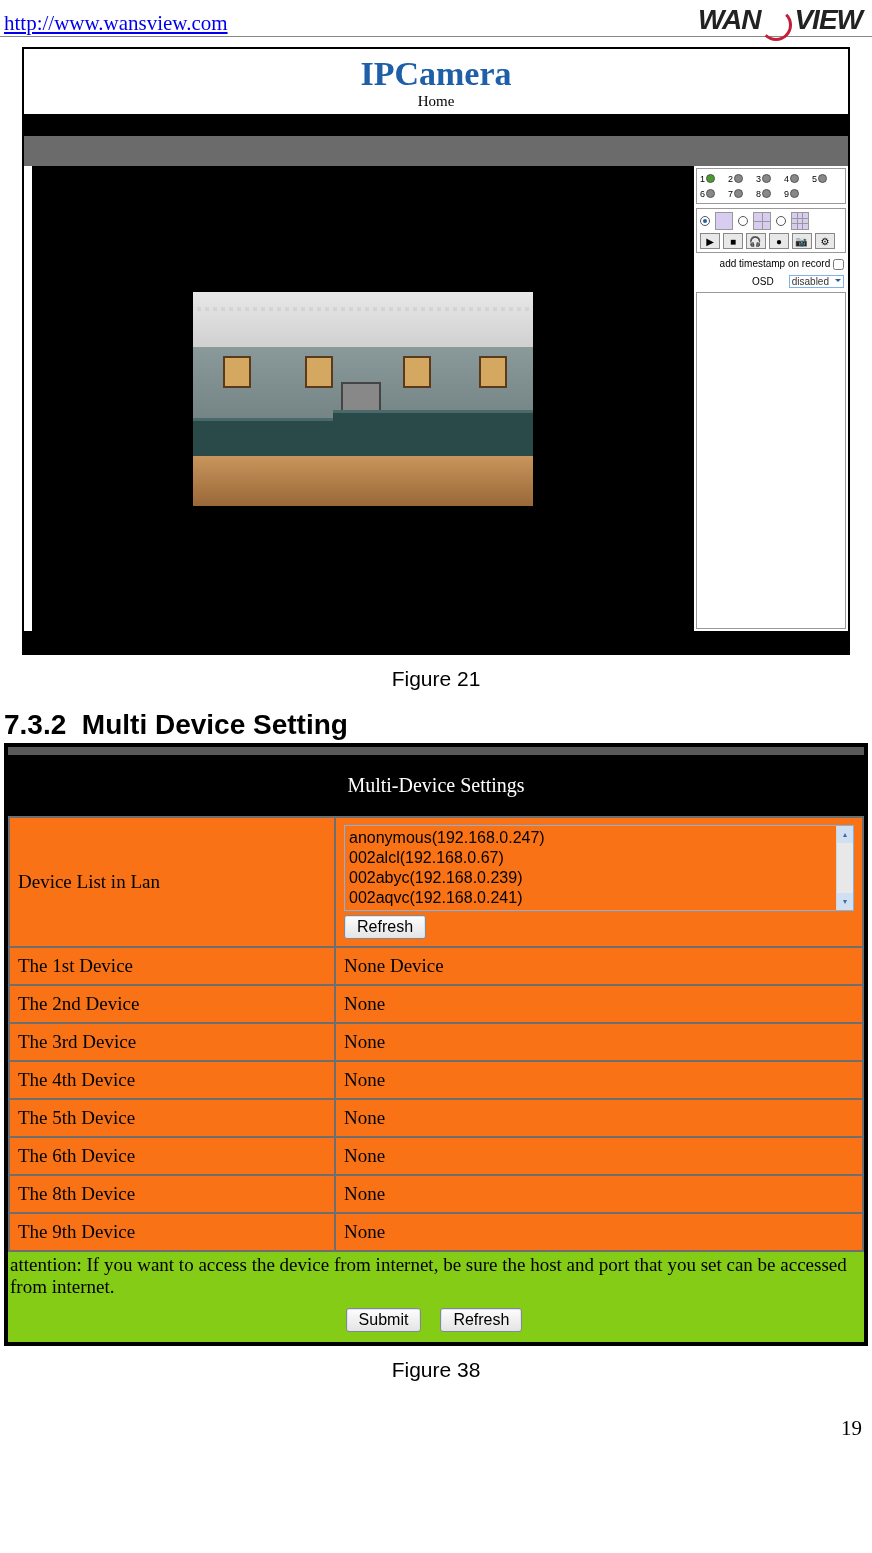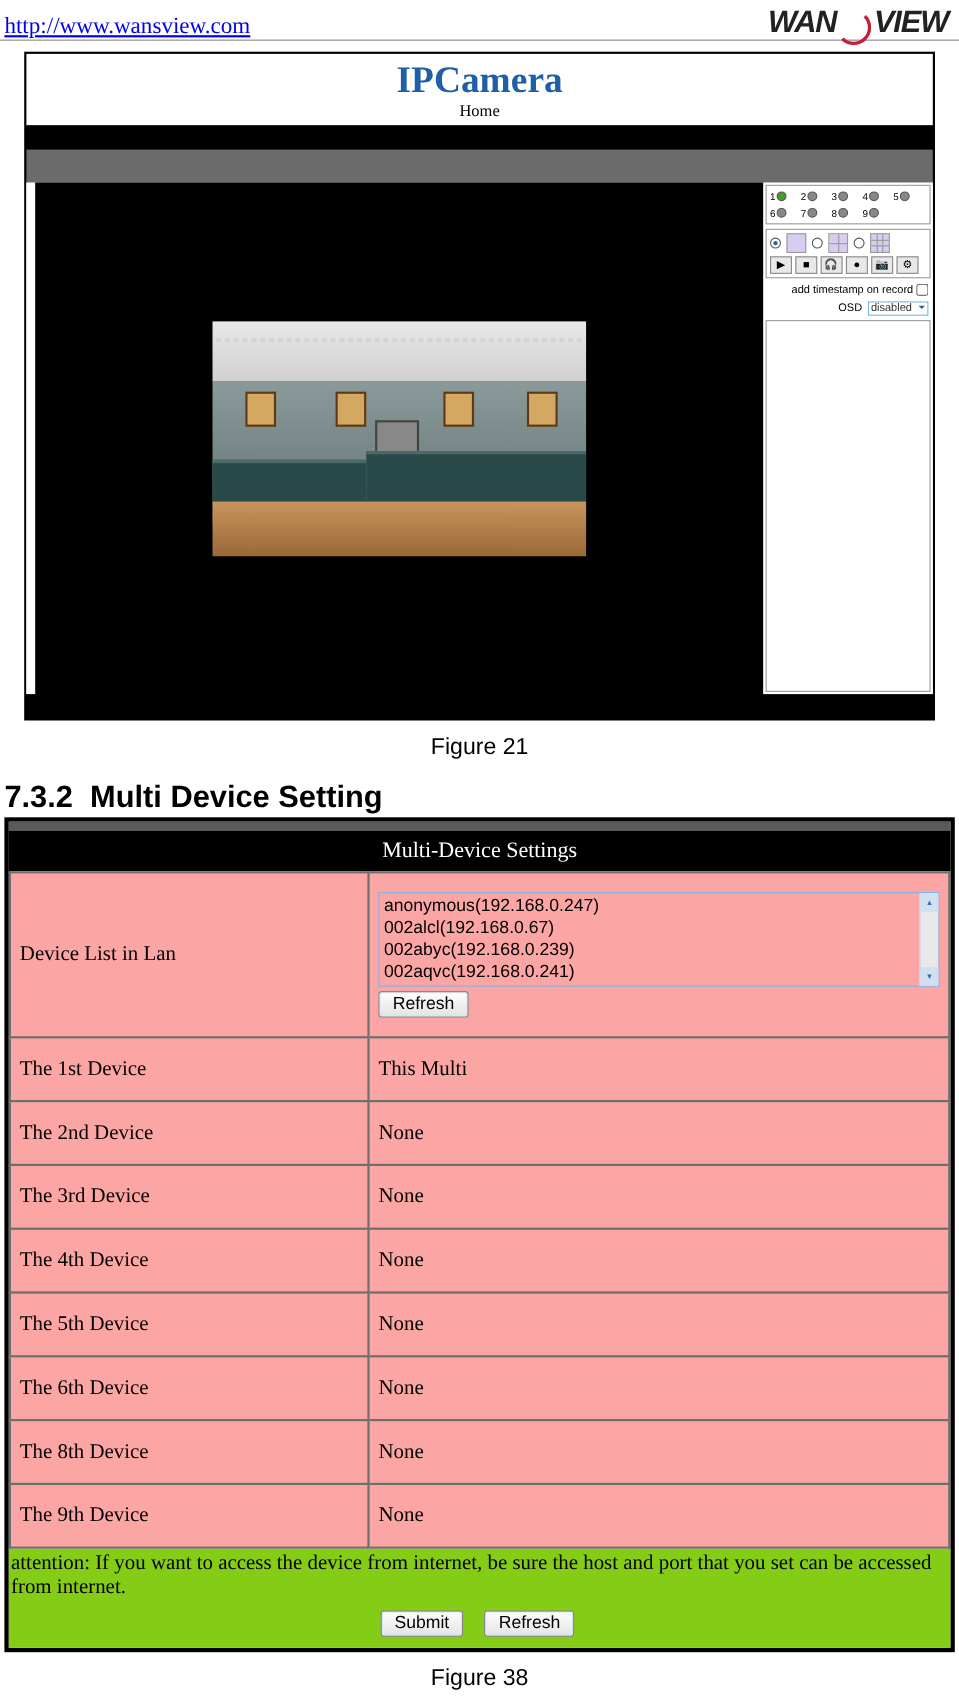--- a/index.html
+++ b/index.html
@@ -47,35 +47,35 @@
   .layout-icon.grid9 { position:relative; }
   .layout-icon.grid9::before { content:''; position:absolute; inset:0; background:
     linear-gradient(#999,#999) 33% 0/1px 100% no-repeat,
     linear-gradient(#999,#999) 66% 0/1px 100% no-repeat,
     linear-gradient(#999,#999) 0 33%/100% 1px no-repeat,
     linear-gradient(#999,#999) 0 66%/100% 1px no-repeat; }
   .btn-row { display:flex; gap:3px; }
   .mini-btn { width:20px; height:16px; border:1px solid #888; background:#e8e8e8; font-size:10px; display:flex; align-items:center; justify-content:center; }
   .ctrl-label { font-size:10px; font-family:Arial; text-align:right; padding:3px 4px; }
   .ctrl-label input[type=checkbox] { vertical-align:middle; width:11px; height:11px; }
-  .osd-row { display:flex; align-items:center; justify-content:flex-end; gap:5px; padding:2px 4px; font-size:10px; }
+  .osd-row { display:flex; align-items:center; justify-content:flex-end; gap:15px; padding:2px 4px; font-size:10px; }
   .osd-select { font-size:10px; border:1px solid #7eb4e8; background:#fff; padding:0 14px 0 2px; color:#333; position:relative; }
   .osd-select::after { content:''; position:absolute; right:2px; top:3px; width:0; height:0; border:3px solid transparent; border-top-color:#1e5fa8; }
   .ctrl-fill { flex:1; border:1px solid #999; margin:2px; background:#fff; }
   
   .caption { text-align:center; font-family: Arial, sans-serif; font-size:21px; margin:12px 0 18px 0; }
   
   .section-h { font-family: Arial, sans-serif; font-size:28px; font-weight:bold; padding-left:4px; margin-top:8px; }
   
   .fig2-wrap { padding:2px 4px 0 4px; }
   .fig2-outer { border:4px solid #000; }
   .fig2-greybar { background:#5a5a5a; height:8px; }
-  .fig2-title { background:#000; color:#fff; text-align:center; font-family:'Times New Roman', serif; font-size:20px; padding:7px 0; }
+  .fig2-title { background:#000; color:#fff; text-align:center; font-family:'Times New Roman', serif; font-size:20px; padding:19px 0; }
   .fig2-table { width:100%; border-collapse:collapse; }
-  .fig2-table td { border:2px solid #6e6e6e; background:#fca5a5; font-family:'Times New Roman', serif; font-size:19px; padding:17px 8px; vertical-align:middle; }
+  .fig2-table td { border:2px solid #6e6e6e; background:#f97316; font-family:'Times New Roman', serif; font-size:19px; padding:7px 8px; vertical-align:middle; }
   .fig2-table td.label { width:326px; }
   .devlist-box { border:1px solid #7eb4e8; font-family:Arial,sans-serif; font-size:16px; padding:2px 2px 2px 4px; position:relative; line-height:1.25; margin-bottom:4px; }
   .devlist-scroll { position:absolute; right:0; top:0; bottom:0; width:17px; background:#e8e8e8; border-left:1px solid #c8d8e8; }
   .devlist-scroll .up, .devlist-scroll .dn { position:absolute; left:0; right:0; height:17px; background:#d0e0f0; display:flex; align-items:center; justify-content:center; font-size:8px; color:#3a6aa8; }
   .devlist-scroll .up { top:0; } .devlist-scroll .dn { bottom:0; }
   .xp-btn { display:inline-block; border:1px solid #888; border-radius:3px; background:linear-gradient(#fdfdfd,#e4e4e4); font-family:Arial,sans-serif; font-size:16px; padding:2px 12px; box-shadow:0 0 0 1px #d8e4f4 inset; }
   .fig2-footer { background:#84cc16; font-family:'Times New Roman', serif; font-size:19px; padding:2px 6px 10px 2px; }
   .fig2-footer-row { text-align:center; margin-top:10px; }
   
   .page-num { text-align:right; font-family:'Times New Roman', serif; font-size:21px; padding:16px 10px 6px 0; }
@@ -210,21 +210,21 @@
             <div class="devlist-scroll">
                   <span class="up">▴</span>
                   <span class="dn">▾</span>
                 </div>
           </div>
           <span class="xp-btn">Refresh</span>
         </td>
       </tr>
       <tr>
             <td class="label">The 1st Device</td>
-            <td>This Multi</td>
+            <td>None Device</td>
           </tr>
       <tr>
             <td class="label">The 2nd Device</td>
             <td>None</td>
           </tr>
       <tr>
             <td class="label">The 3rd Device</td>
             <td>None</td>
           </tr>
       <tr>

